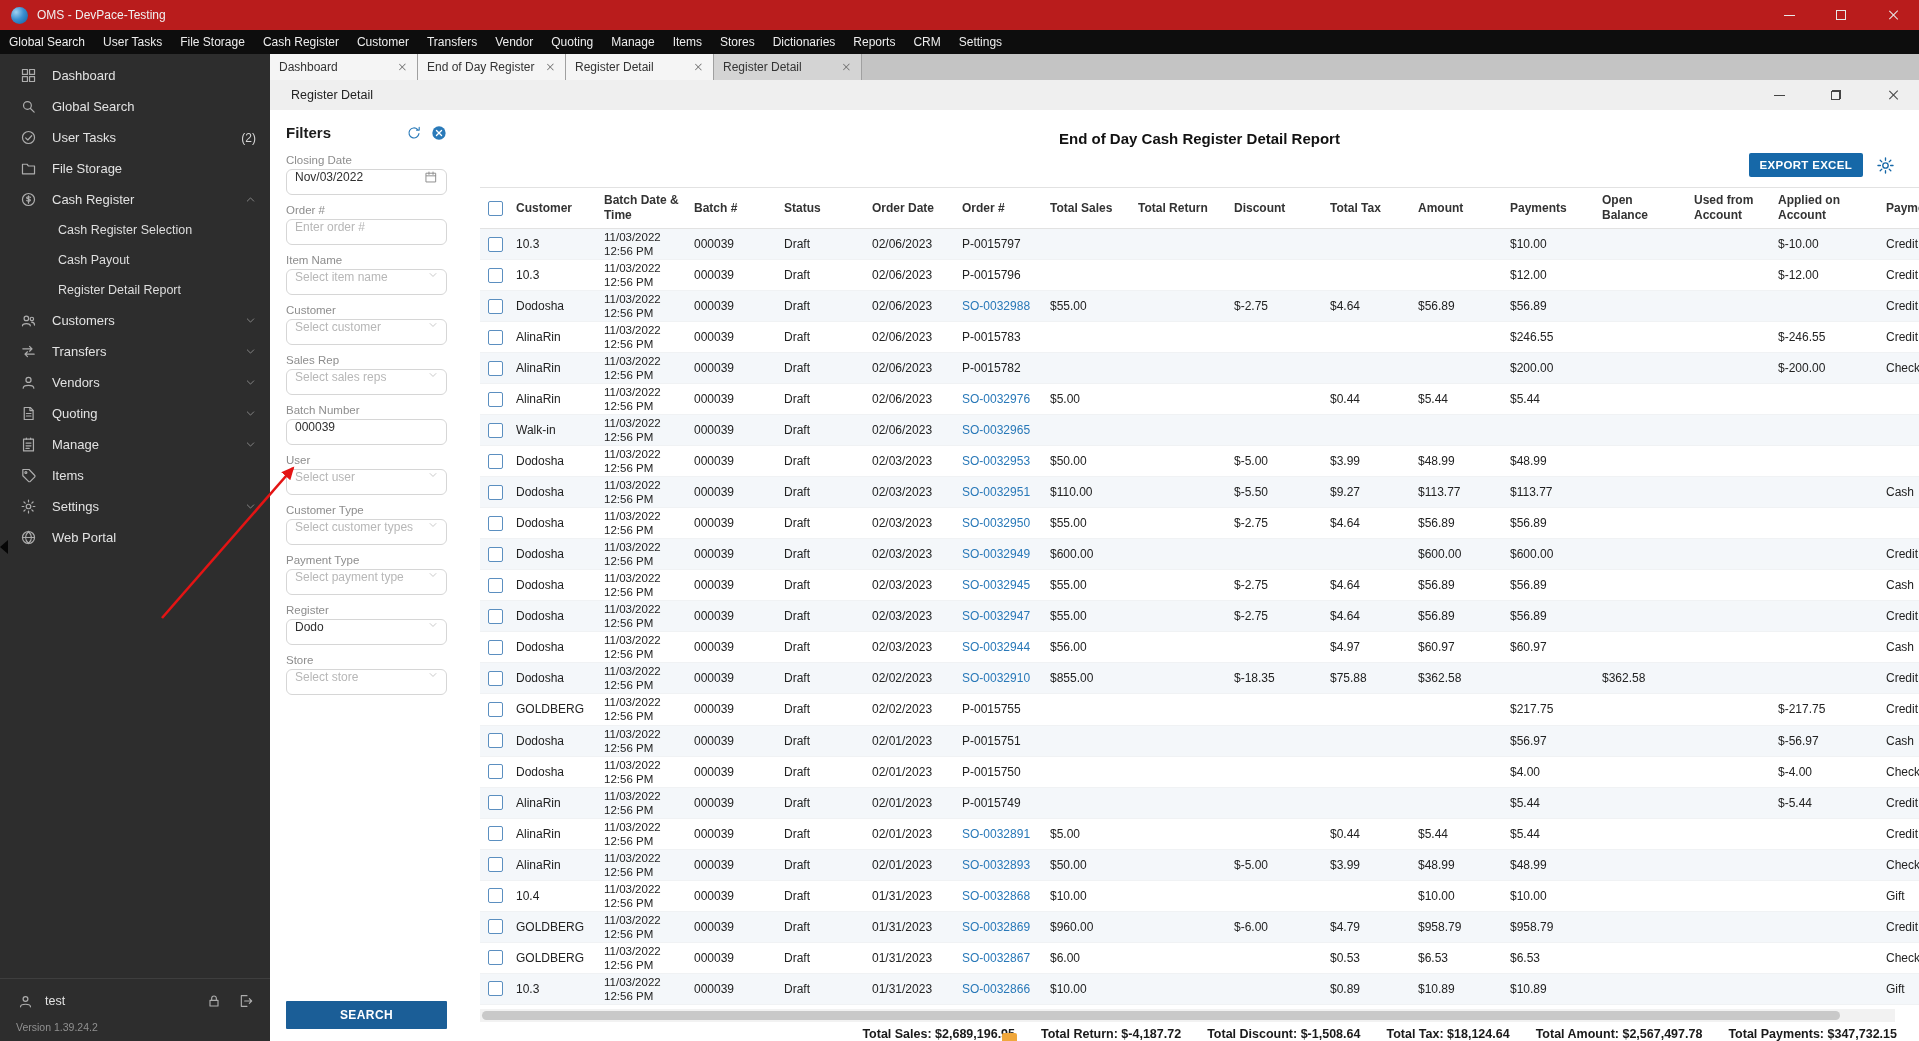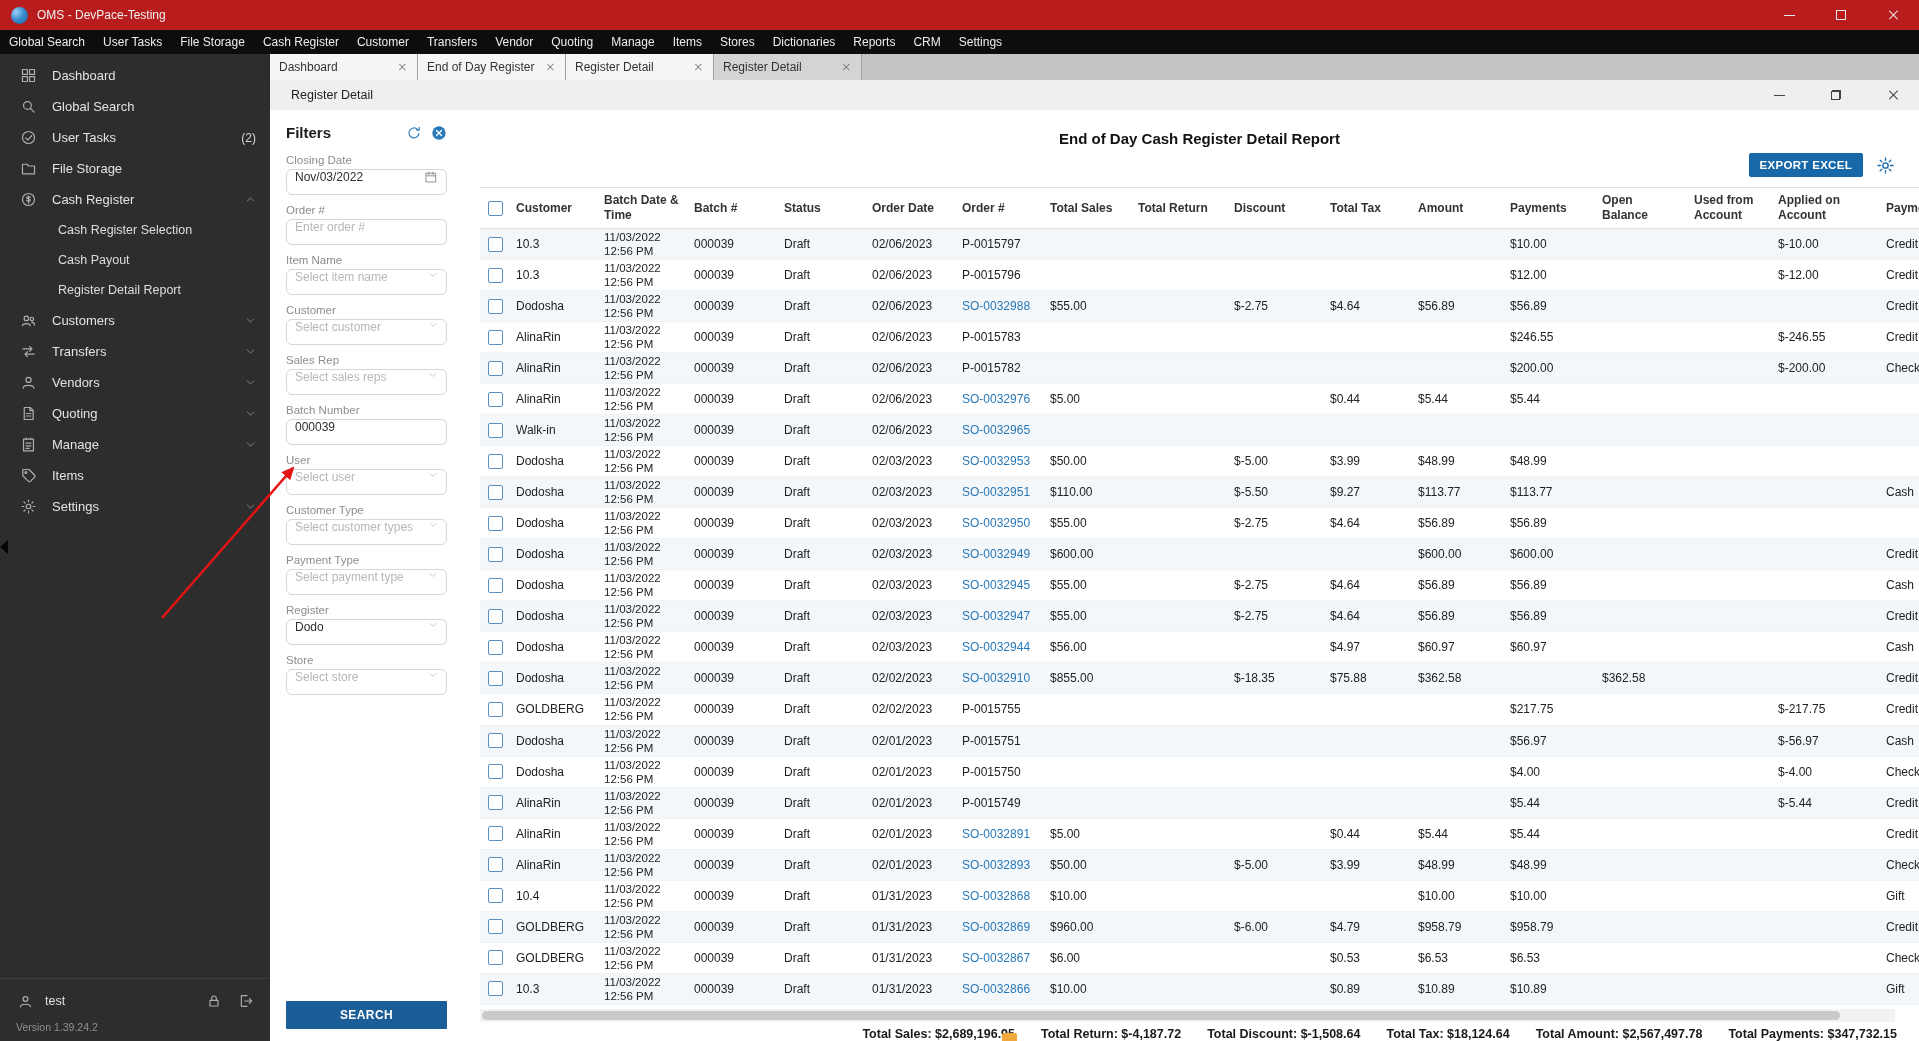--- a/index.html
+++ b/index.html
@@ -288,20 +288,29 @@
                 <circle cx="12" cy="12" r="3.2"></circle>
                 <path d="M12 3 v2.4 M12 18.6 V21 M3 12 h2.4 M18.6 12 H21 M5.6 5.6 l1.7 1.7 M16.7 16.7 l1.7 1.7 M18.4 5.6 l-1.7 1.7 M7.3 16.7 l-1.7 1.7"></path>
               </svg>
             </span>
             <span class="side-label">Settings</span>
             <span class="side-chevron">
               <svg viewBox="0 0 24 24" fill="none" stroke="currentColor" stroke-width="1.7" stroke-linecap="round" stroke-linejoin="round">
                 <polyline points="5,8.5 12,15.5 19,8.5"></polyline>
               </svg>
             </span>
+          </div>
+          <div class="side-item">
+            <span class="side-icon">
+              <svg viewBox="0 0 24 24" fill="none" stroke="currentColor" stroke-width="1.7" stroke-linecap="round" stroke-linejoin="round">
+                <circle cx="12" cy="12" r="8.5"></circle>
+                <path d="M3.5 12 h17 M12 3.5 c-5.6 5.7-5.6 11.3 0 17 M12 3.5 c5.6 5.7 5.6 11.3 0 17"></path>
+              </svg>
+            </span>
+            <span class="side-label">Web Portal</span>
           </div>
         </div>
       <div class="side-footer">
         <div class="side-user">
           <span class="side-icon">
               <svg viewBox="0 0 24 24" fill="none" stroke="currentColor" stroke-width="1.7" stroke-linecap="round" stroke-linejoin="round">
                 <circle cx="12" cy="8.5" r="3.4"></circle>
                 <path d="M5 19.5 c0-4.8 14-4.8 14 0"></path>
               </svg>
             </span>

